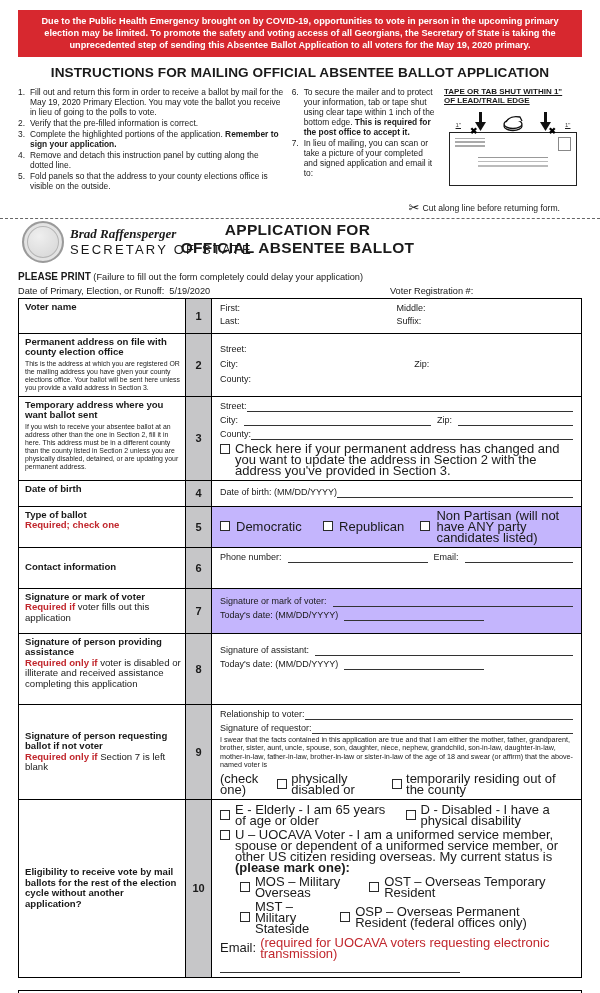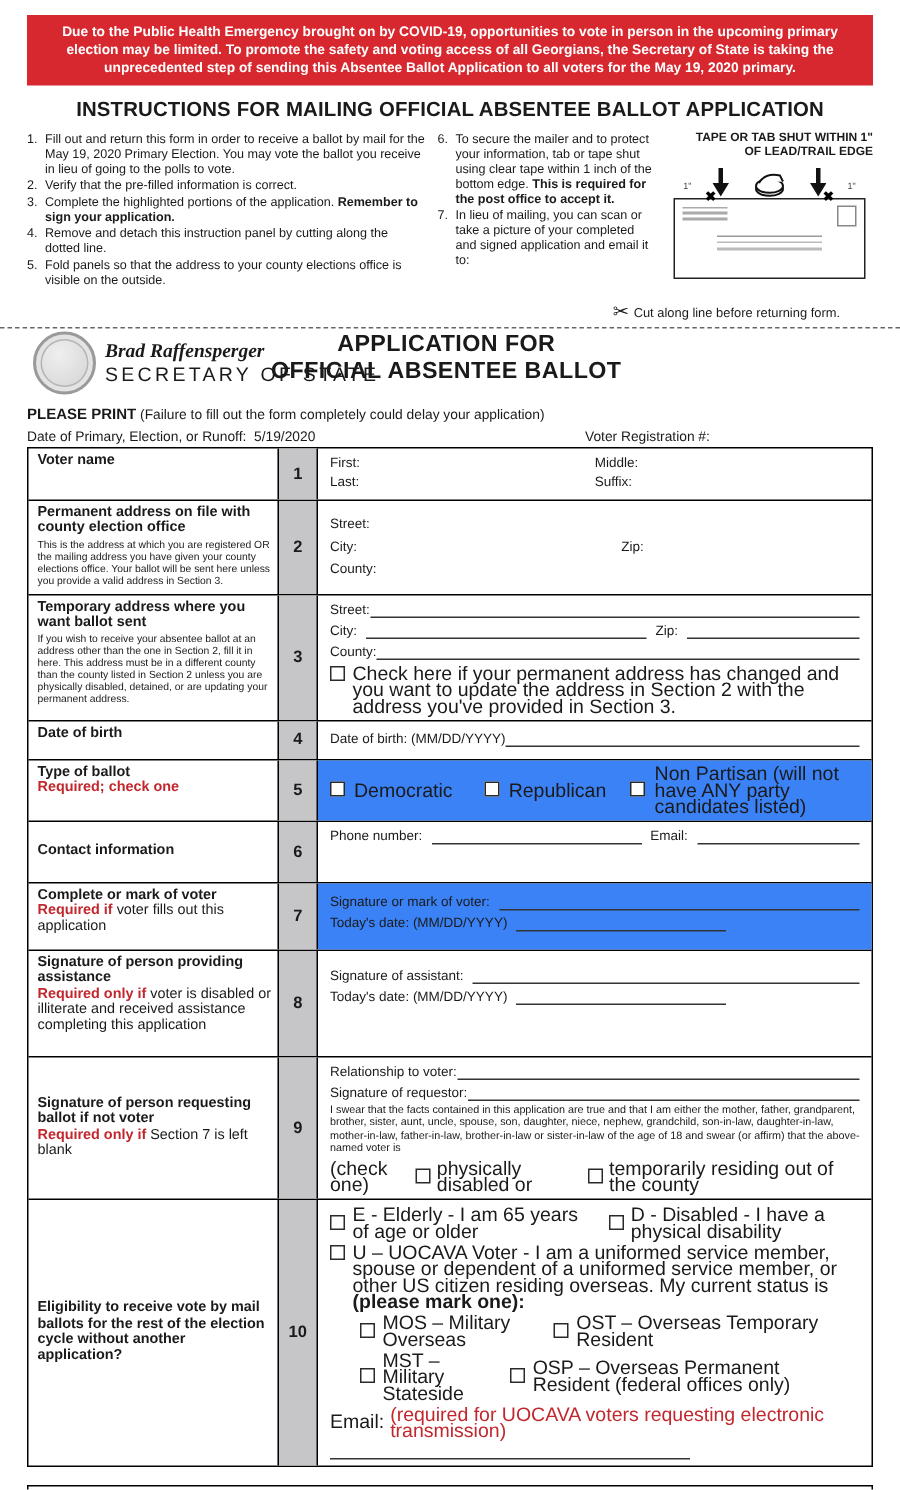--- a/index.html
+++ b/index.html
@@ -11,21 +11,21 @@
 
   
   .ins-title{margin-top:8px;text-align:center;font-weight:bold;font-size:13.6px;letter-spacing:0.1px;}
   .ins-wrap{display:flex;margin:7px 18px 0 18px;gap:8px;}
   .ins-col-left{width:276px;}
   .ins-col-right{width:150px;}
   .ins-item{display:flex;font-size:8.4px;line-height:10px;margin-bottom:1px;}
   .ins-num{width:12px;flex:none;}
   .b{font-weight:bold;}
   
-  .env-col{width:138px;flex:none;text-align:right;}
+  .env-col{width:138px;flex:none;text-align:left;text-decoration:underline;}
   .tape-label{font-weight:bold;font-size:8px;line-height:9.5px;font-stretch:condensed;}
   .arrow-row{display:flex;justify-content:center;align-items:flex-end;gap:14px;height:24px;margin-top:2px;}
   .one-inch{font-size:6px;color:#444;align-self:flex-end;position:relative;top:-4px;}
   .envelope{position:relative;width:126px;height:52px;border:1.5px solid #222;margin:0 auto;background:#fff;}
   .env-x{position:absolute;top:-7px;font-size:9px;font-weight:bold;color:#000;}
   .env-lines-tl{position:absolute;top:5px;left:5px;}
   .env-lines-tl div{width:30px;height:1.6px;background:#aaa;margin-bottom:2.2px;}
   .stamp{position:absolute;top:4px;right:5px;width:11px;height:12px;border:1px solid #888;}
   .env-center{position:absolute;top:24px;left:50%;transform:translateX(-50%);width:70px;}
   .env-center .d1{height:1.6px;background:#999;margin-bottom:3px;}
@@ -49,21 +49,21 @@
   .vreg{margin-left:auto;width:192px;}
 
   
   .tbl{margin:2px 18px 0 18px;border:1.8px solid #000;}
   .trow{display:flex;border-bottom:1.8px solid #000;}
   .trow:last-child{border-bottom:none;}
   .c-label{width:156px;flex:none;padding:3px 4px 3px 6px;}
   .c-num{width:25px;flex:none;background:#c6c6c8;border-left:1.8px solid #000;border-right:1.8px solid #000;
     display:flex;align-items:center;justify-content:center;font-weight:bold;font-size:11px;}
   .c-body{flex:1;padding:3px 8px 4px 8px;min-width:0;}
-  .c-body.yellow{background:#3b82f6;}
+  .c-body.yellow{background:#c4b5fd;}
   .lbl{font-weight:bold;font-size:9.6px;line-height:10.6px;}
   .note{font-size:6.9px;line-height:8px;margin-top:2px;}
   .red{color:#c1272d;}
   .sub{font-size:9.6px;line-height:10.6px;}
   .frow{display:flex;align-items:flex-end;margin-top:3px;font-size:9px;line-height:11px;}
   .frow:first-child{margin-top:1px;}
   .frow .gap{width:6px;flex:none;}
   .u{display:inline-block;border-bottom:1.1px solid #333;height:10px;}
   .uf{flex:1;}
   .cb{display:inline-block;width:10px;height:10px;border:1.3px solid #2a2a2a;background:#fff;flex:none;box-sizing:border-box;}
@@ -295,21 +295,21 @@
           <span class="gap"></span>
           <span>Email:</span>
           <span class="gap"></span>
           <span class="u uf"></span>
         </div>
     </div>
   </div>
 
   <div class="trow" style="min-height:44px;">
     <div class="c-label">
-      <div class="lbl">Complete or mark of voter</div>
+      <div class="lbl">Signature or mark of voter</div>
       <div class="sub"><span class="lbl red">Required if</span> <span>voter fills out this application</span></div>
     </div>
     <div class="c-num">7</div>
     <div class="c-body yellow">
       <div class="frow" style="margin-top:4px;">
           <span>Signature or mark of voter:</span>
           <span class="gap"></span>
           <span class="u uf"></span>
         </div>
       <div class="frow">

